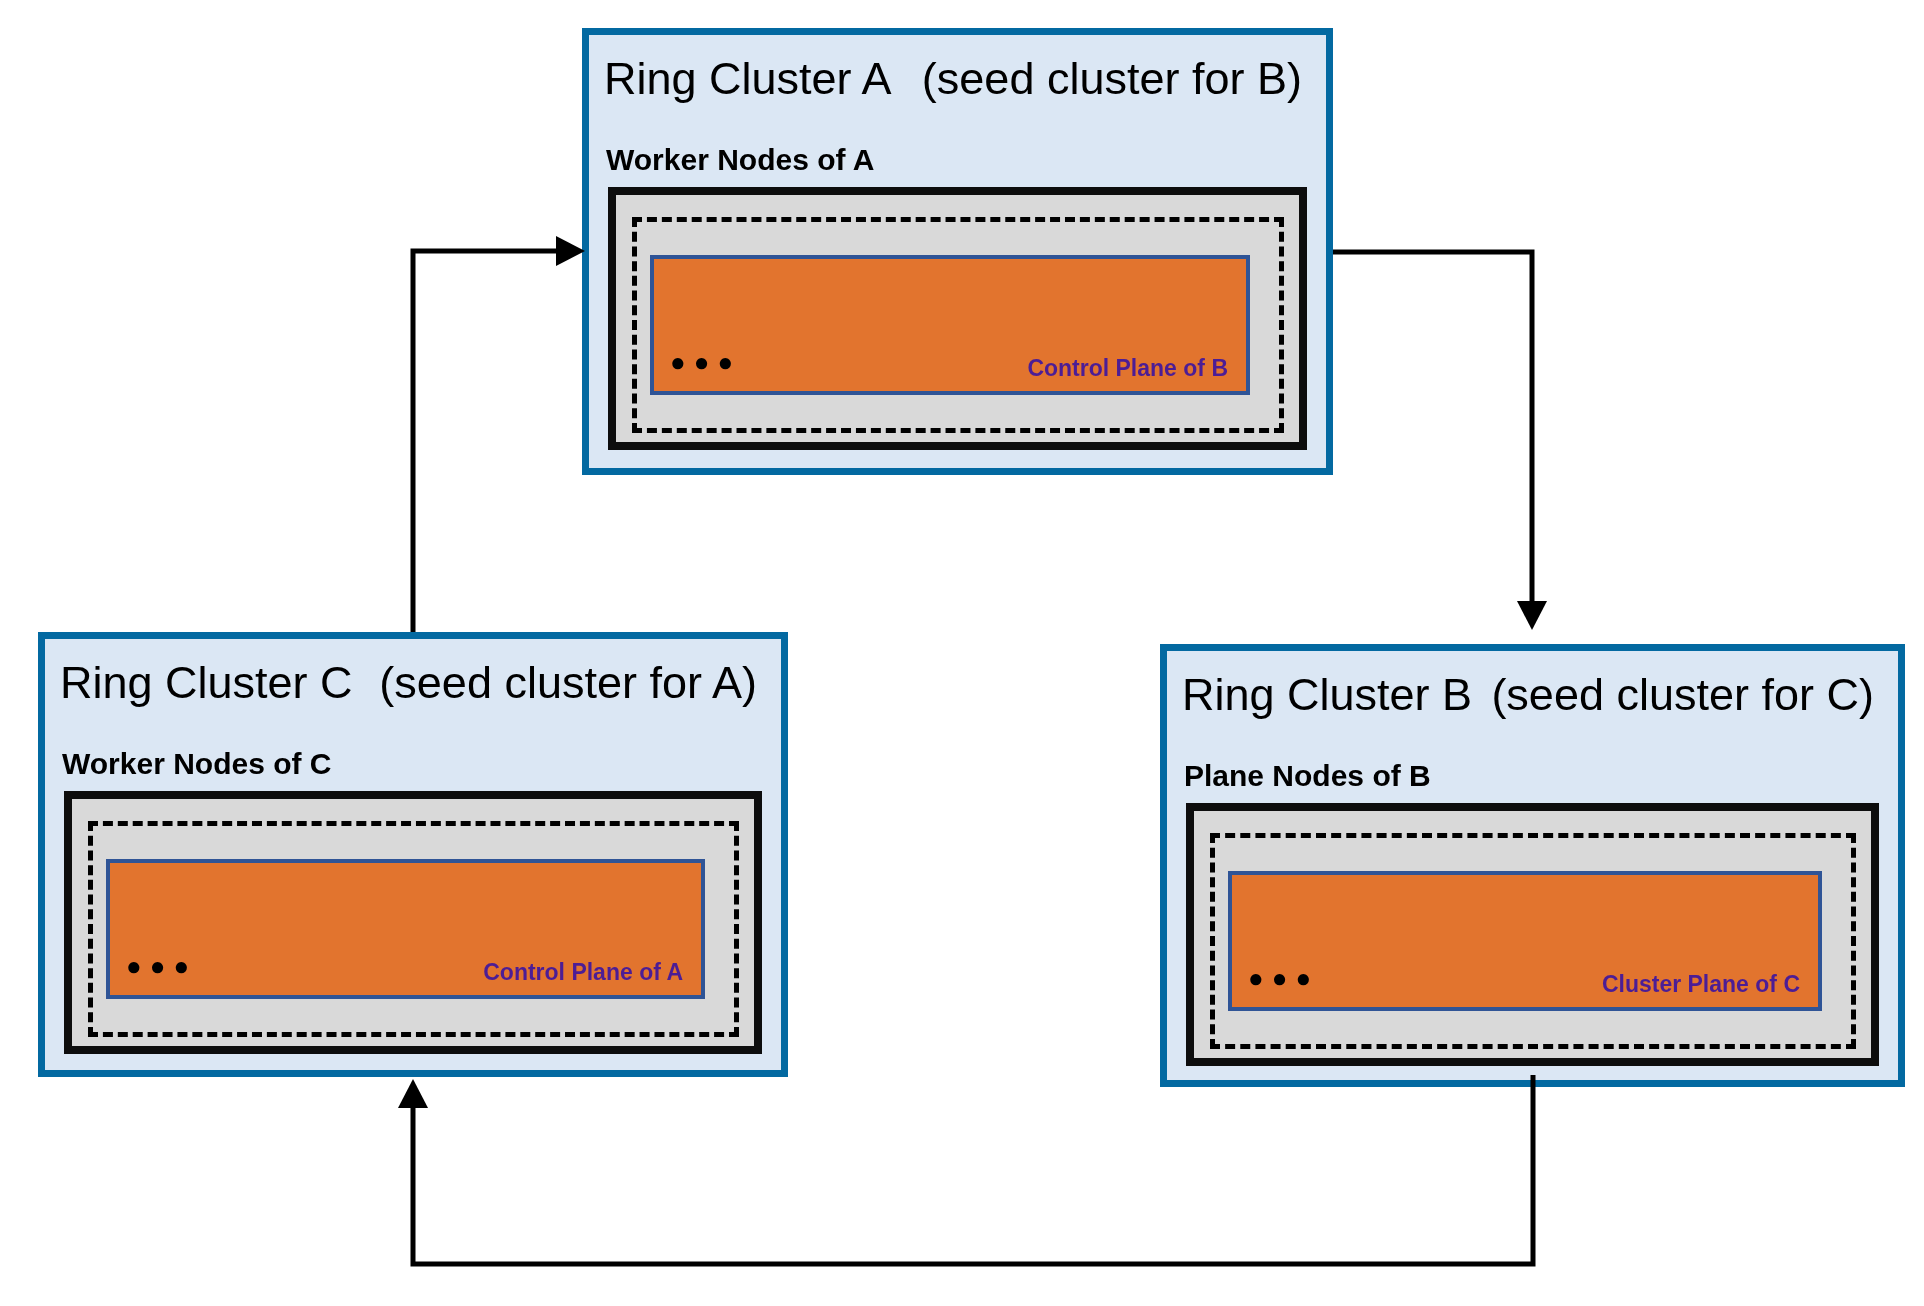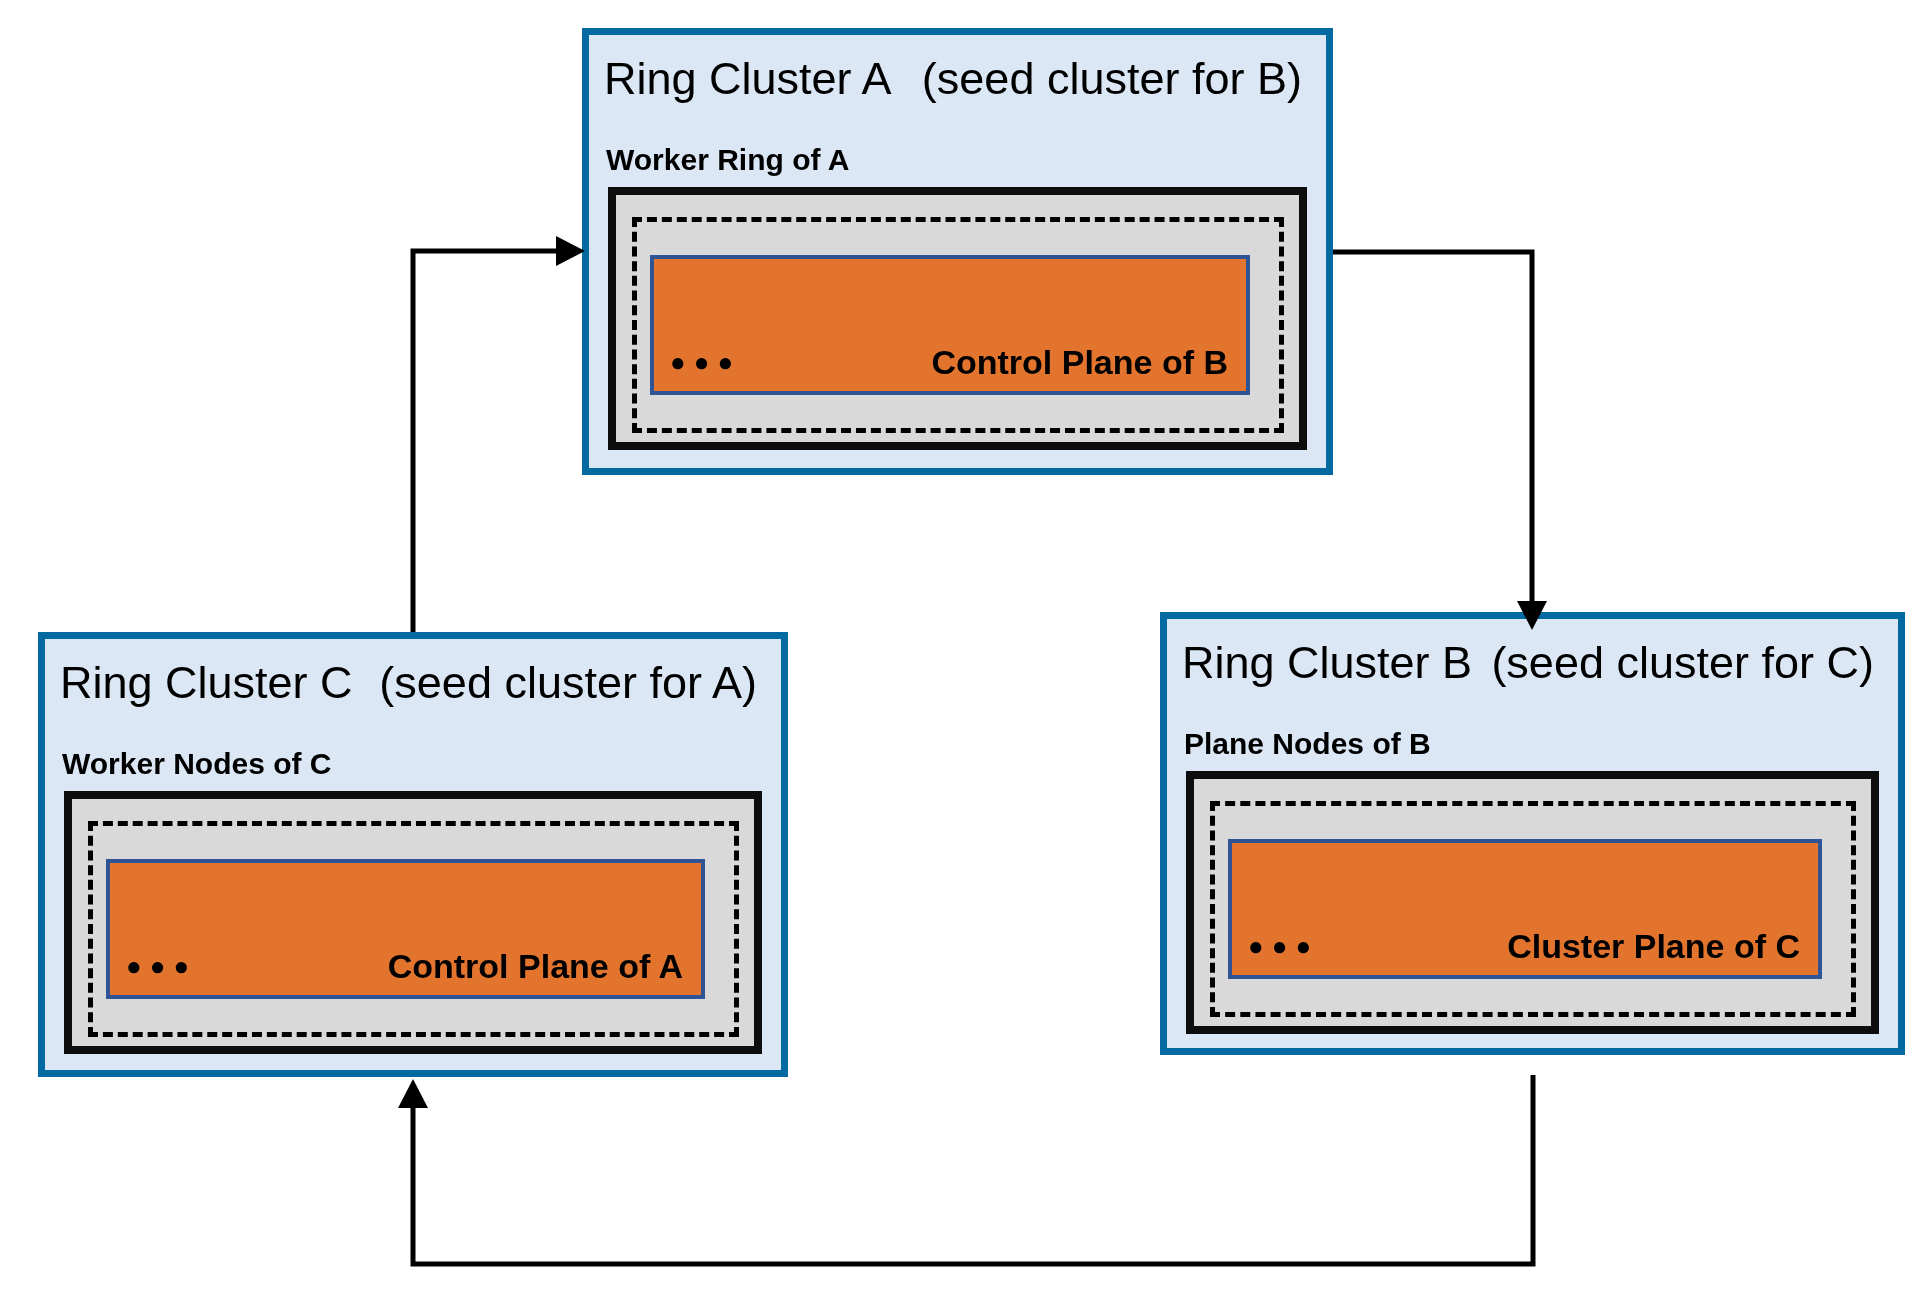--- a/index.html
+++ b/index.html
@@ -8,21 +8,21 @@
     font-family:"Liberation Sans", sans-serif; color:#000;
   }
 
   
   .cluster {
     position:absolute; box-sizing:border-box;
     background:#dbe7f4; border:7px solid #0369a1;
   }
   .cluster-a { left:582px; top:28px;  width:751px; height:447px; }
   .cluster-c { left:38px;  top:632px; width:750px; height:445px; }
-  .cluster-b { left:1160px;top:612px; width:745px; height:443px; }
+  .cluster-b { left:1160px;top:644px; width:745px; height:443px; }
 
   .cluster-title {
     position:absolute; left:15px; right:24px; top:18px;
     display:flex; justify-content:space-between; align-items:baseline;
     font-size:45px; line-height:1.15; white-space:nowrap;
   }
   .worker-label {
     position:absolute; left:17px; top:108px;
     font-size:30px; font-weight:bold; line-height:1.1;
   }
@@ -37,41 +37,41 @@
   .control-plane {
     position:absolute; left:61px; right:76px; top:220px; height:140px;
     box-sizing:border-box; background:#e2742e; border:4px solid #2f5496;
   }
   .dots {
     position:absolute; left:16px; bottom:16px;
     font-size:26px; letter-spacing:8px; color:#000; line-height:1;
   }
   .control-label {
     position:absolute; right:18px; bottom:10px;
-    font-size:34px; font-weight:bold; color:#000000; line-height:1.1;
+    font-size:23px; font-weight:bold; color:#4c1d95; line-height:1.1;
     white-space:nowrap;
   }
 
   
   .arrow-layer {
     position:absolute; left:0; top:0; width:1924px; height:1306px;
     pointer-events:none;
   }
 </style>
 </head>
 <body>
 
 <div class="canvas">
 
   <div class="cluster cluster-a">
     <div class="cluster-title">
       <span>Ring Cluster A</span>
       <span>(seed cluster for B)</span>
     </div>
-    <div class="worker-label">Worker Ring of A</div>
+    <div class="worker-label">Worker Nodes of A</div>
     <div class="worker-box"></div>
     <div class="dashed-box"></div>
     <div class="control-plane">
       <span class="dots">●●●</span>
       <span class="control-label">Control Plane of B</span>
     </div>
   </div>
 
   <div class="cluster cluster-c">
     <div class="cluster-title">

